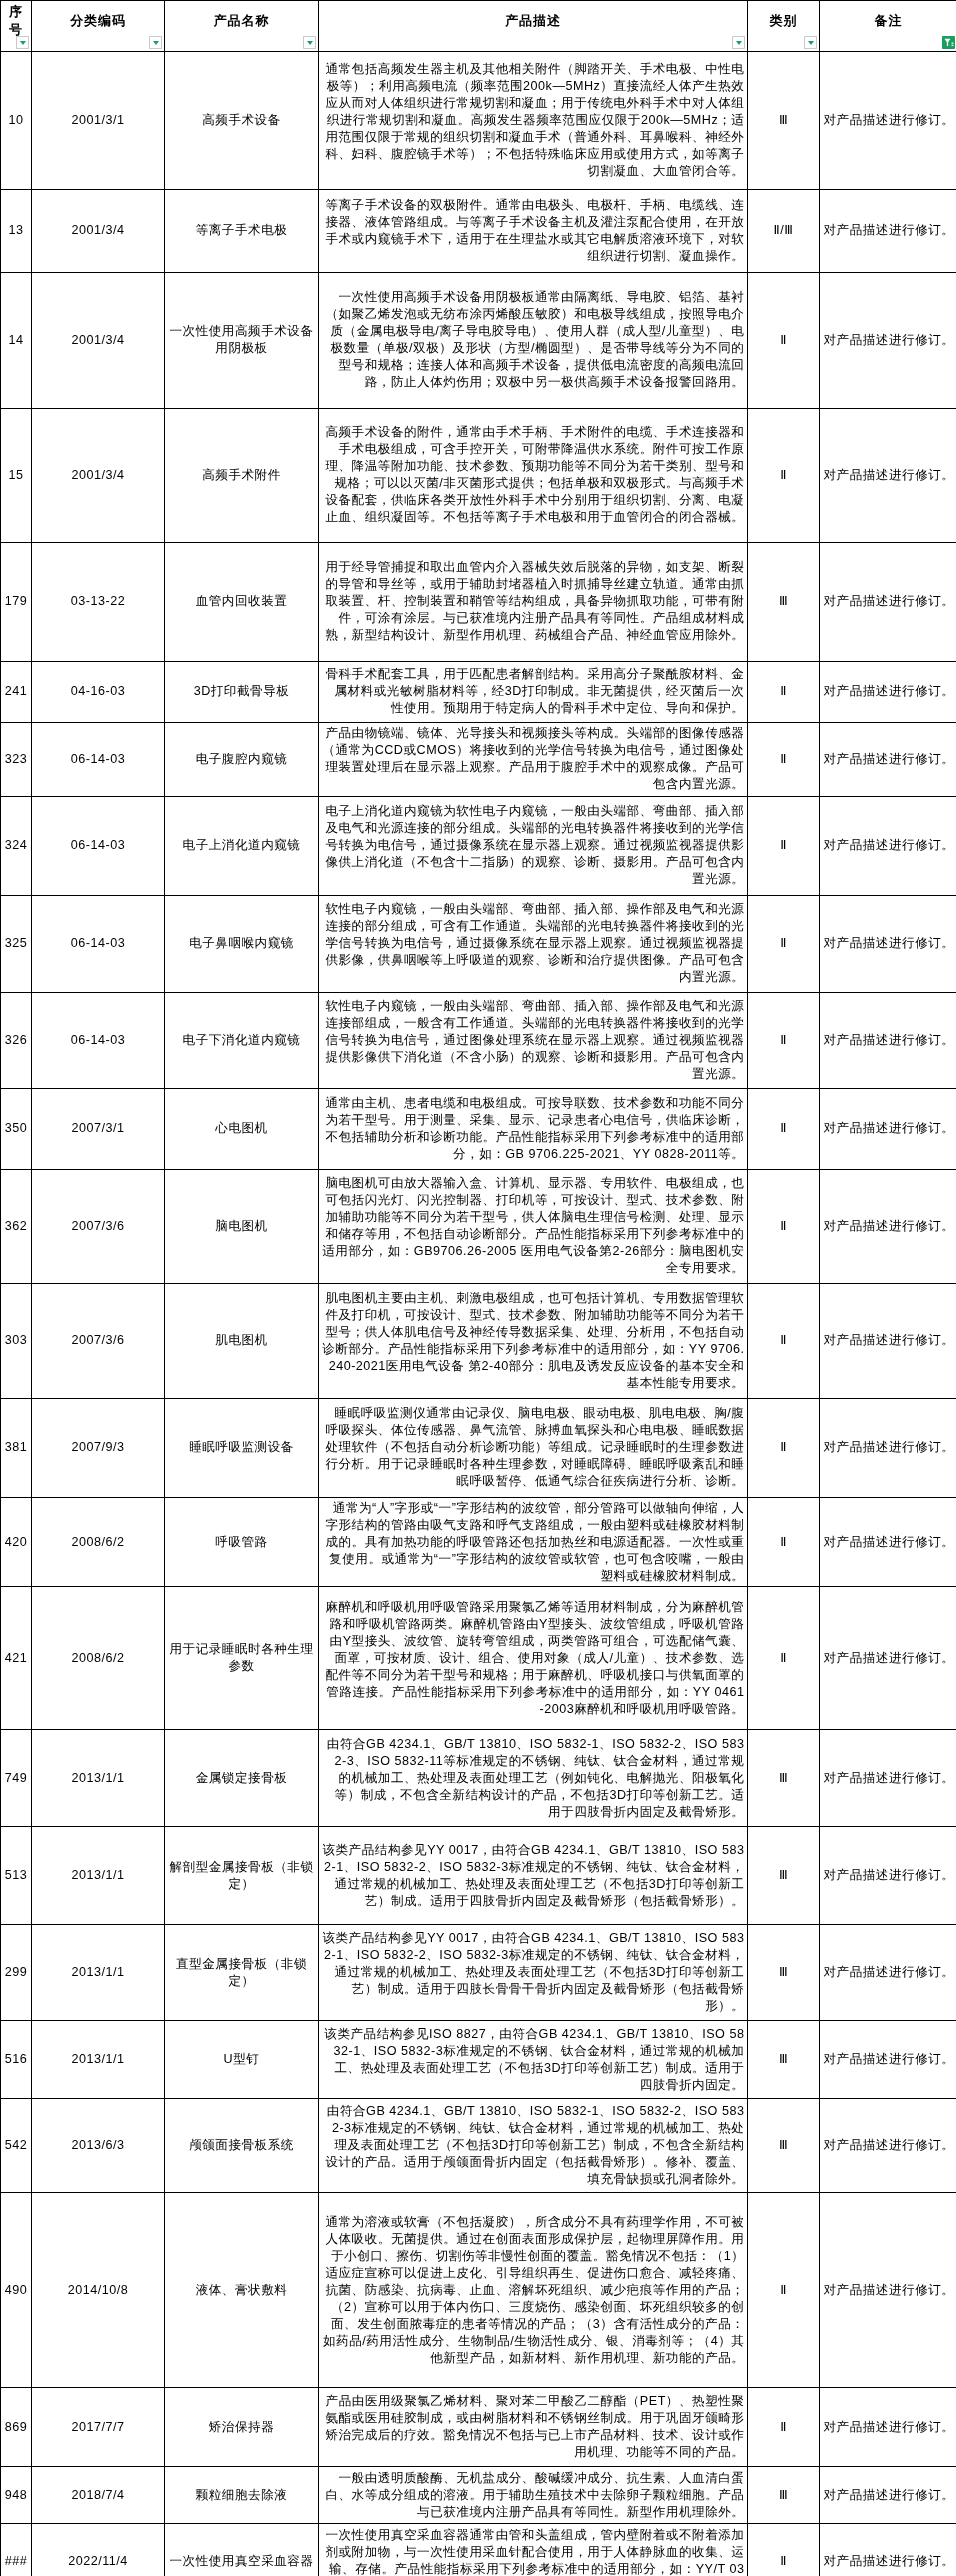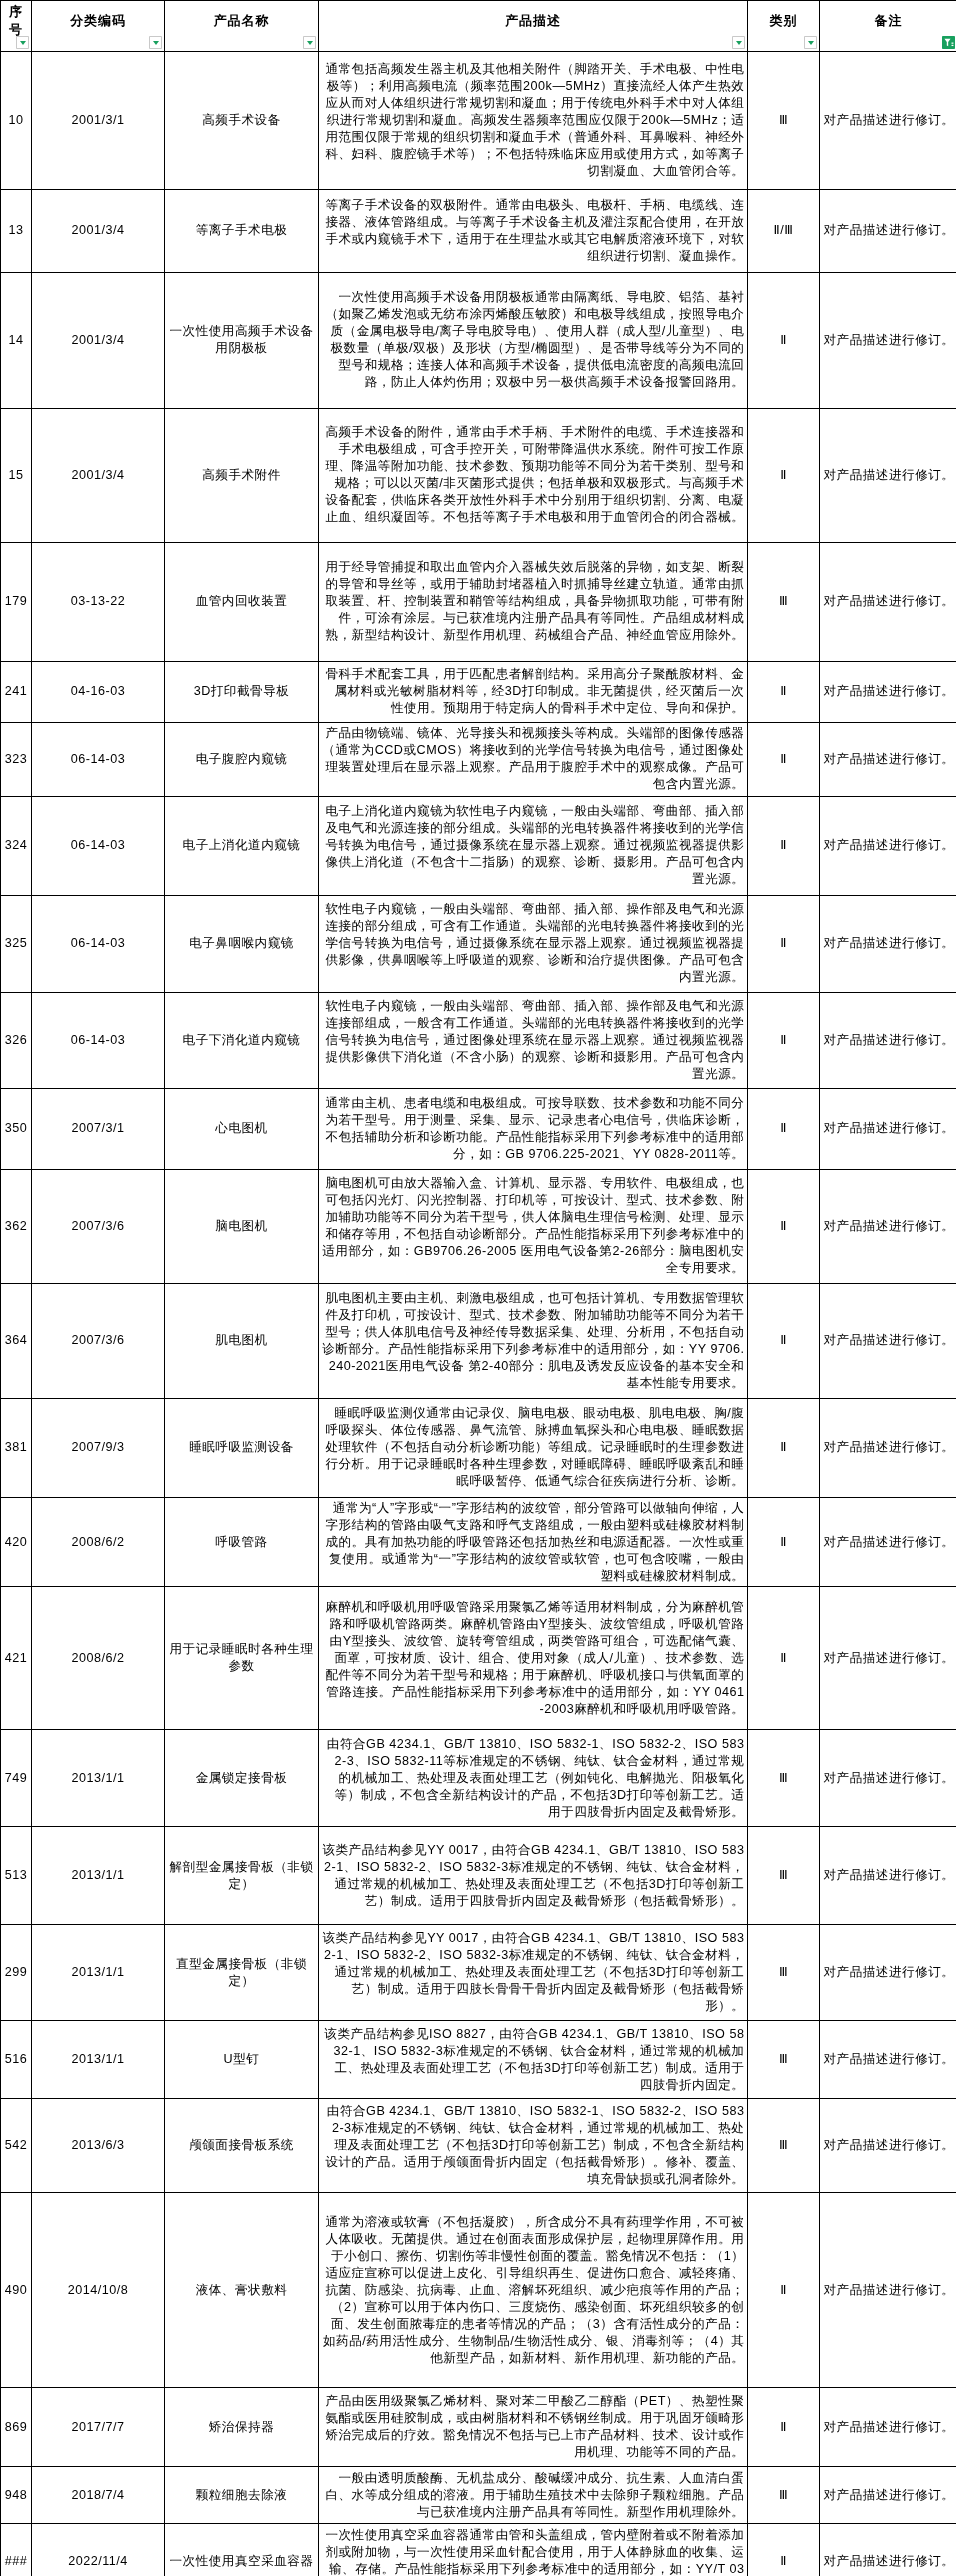--- a/index.html
+++ b/index.html
@@ -166,21 +166,21 @@
   </tr>
       <tr style="height: 114px;">
     <td class="c-seq">362</td>
     <td class="c-code">2007/3/6</td>
     <td class="c-name">脑电图机</td>
     <td class="c-desc">脑电图机可由放大器输入盒、计算机、显示器、专用软件、电极组成，也可包括闪光灯、闪光控制器、打印机等，可按设计、型式、技术参数、附加辅助功能等不同分为若干型号，供人体脑电生理信号检测、处理、显示和储存等用，不包括自动诊断部分。产品性能指标采用下列参考标准中的适用部分，如：GB9706.26-2005 医用电气设备第2-26部分：脑电图机安全专用要求。</td>
     <td class="c-cat">Ⅱ</td>
     <td class="c-remark">对产品描述进行修订。</td>
   </tr>
       <tr style="height: 115px;">
-    <td class="c-seq">364</td>
+    <td class="c-seq">303</td>
     <td class="c-code">2007/3/6</td>
     <td class="c-name">肌电图机</td>
     <td class="c-desc">肌电图机主要由主机、刺激电极组成，也可包括计算机、专用数据管理软件及打印机，可按设计、型式、技术参数、附加辅助功能等不同分为若干型号；供人体肌电信号及神经传导数据采集、处理、分析用，不包括自动诊断部分。产品性能指标采用下列参考标准中的适用部分，如：YY 9706.240-2021医用电气设备 第2-40部分：肌电及诱发反应设备的基本安全和基本性能专用要求。</td>
     <td class="c-cat">Ⅱ</td>
     <td class="c-remark">对产品描述进行修订。</td>
   </tr>
       <tr style="height: 99px;">
     <td class="c-seq">381</td>
     <td class="c-code">2007/9/3</td>
     <td class="c-name">睡眠呼吸监测设备</td>

